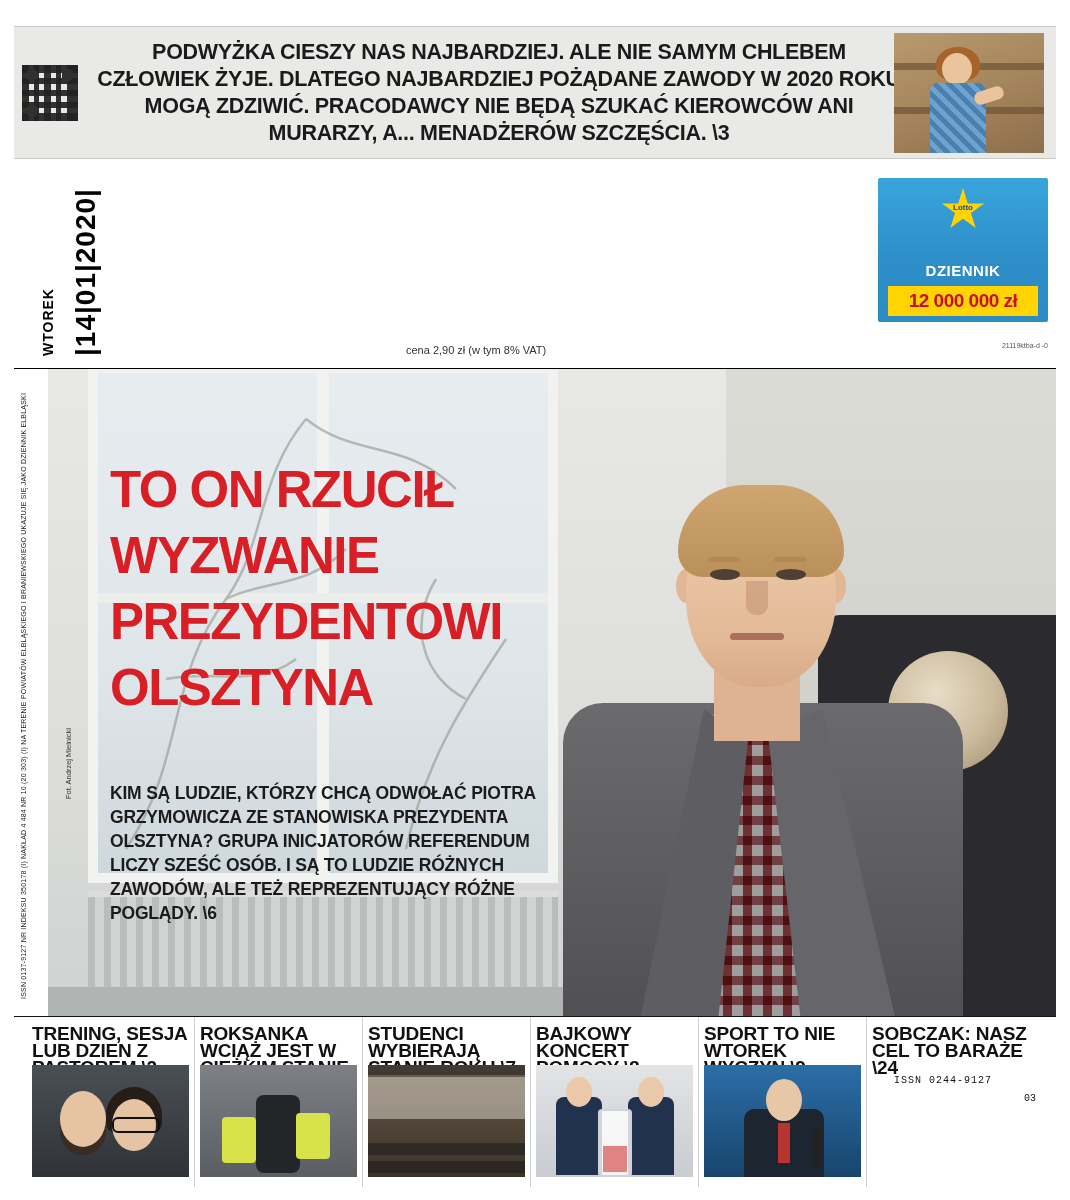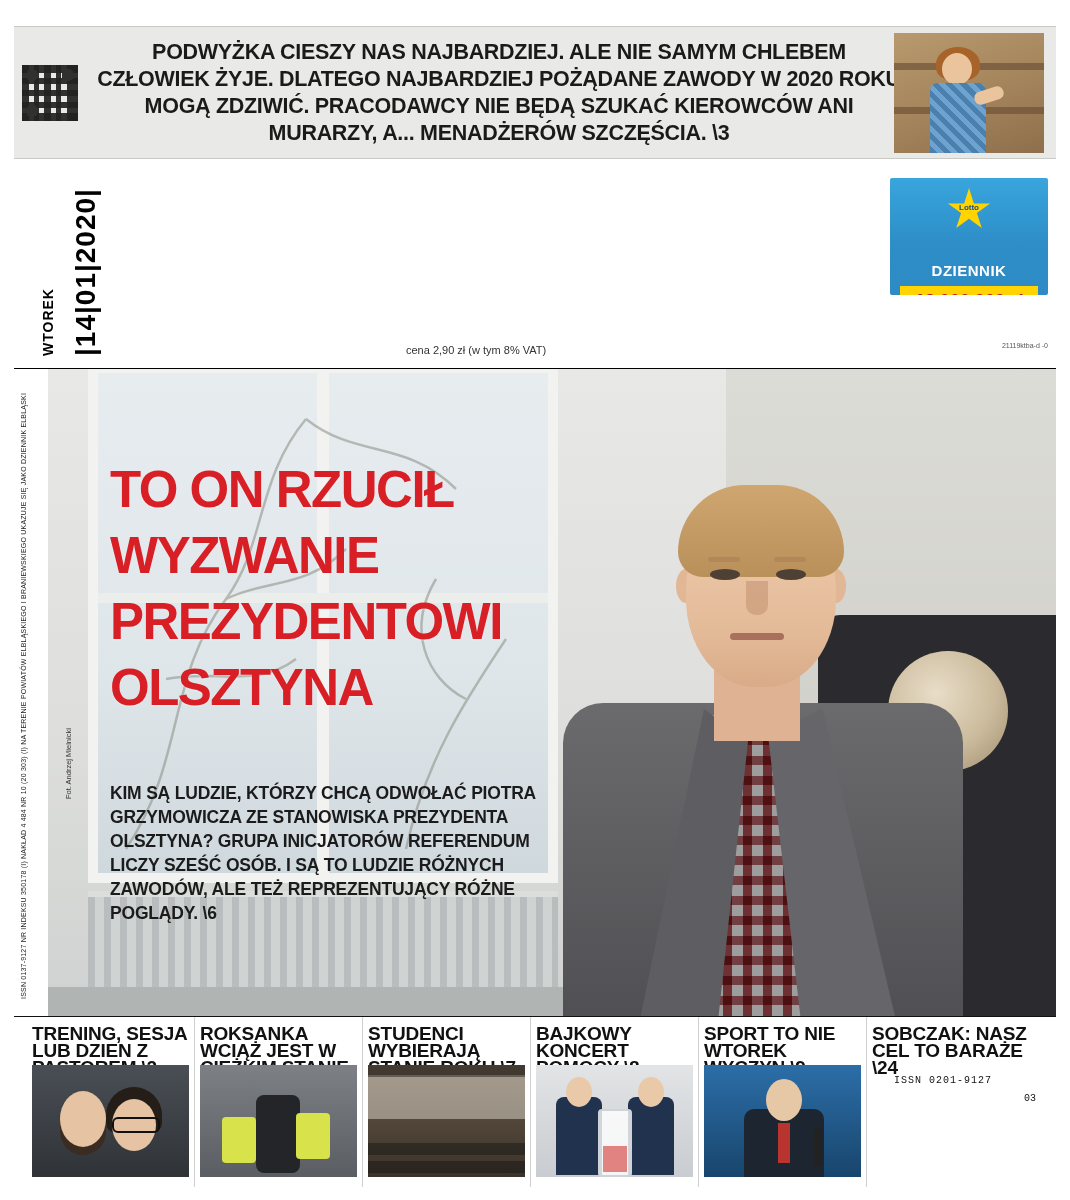--- a/index.html
+++ b/index.html
@@ -190,24 +190,25 @@
     font-size: 11px;
     color: #333;
   }
 
   
   .lotto {
     position: absolute;
     right: 8px;
     top: 12px;
     width: 158px;
-    height: 117px;
+    height: 144px;
     background: linear-gradient(180deg, #39a5dc 0%, #2e8ec8 55%, #2d8ac4 100%);
     border-radius: 2px;
     overflow: hidden;
+    padding-left: 12px;
   }
   .lotto-star {
     position: absolute;
     left: 50%;
     top: 10px;
     transform: translateX(-50%);
     width: 44px;
     height: 44px;
   }
   .lotto-star .star {
@@ -716,18 +717,18 @@
           <div class="tie"></div>
           <div class="mic"></div>
       </div>
     </div>
 
     <div class="teaser">
       <div class="teaser-title">
         <span>SOBCZAK: NASZ CEL TO BARAŻE</span>
         <span class="pg">\24</span>
       </div>
-      <div class="issn">ISSN 0201-9127</div>
+      <div class="issn">ISSN 0244-9127</div>
       <div class="issue-num">03</div>
     </div>
 
   </div>
 </div>
 
 </body></html>

